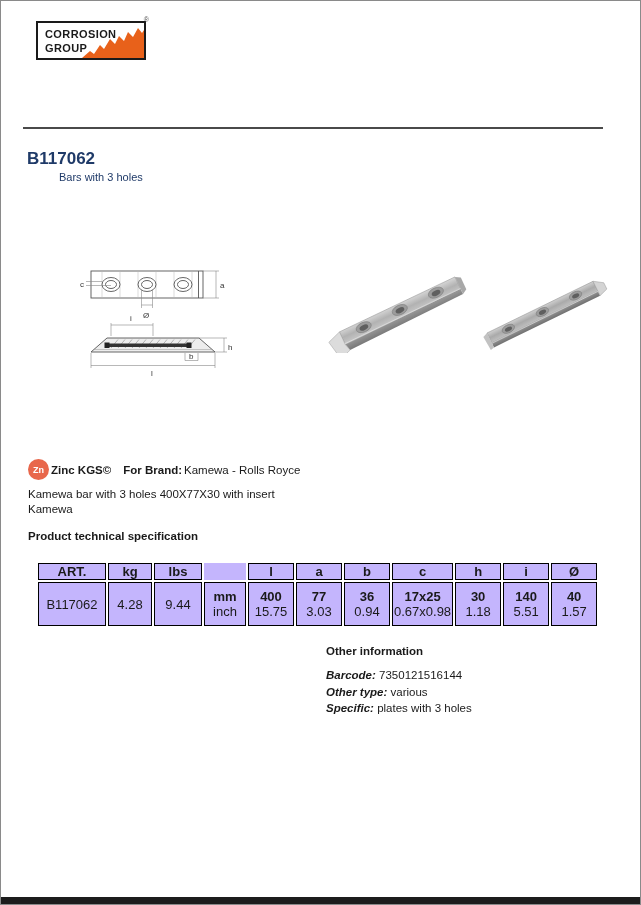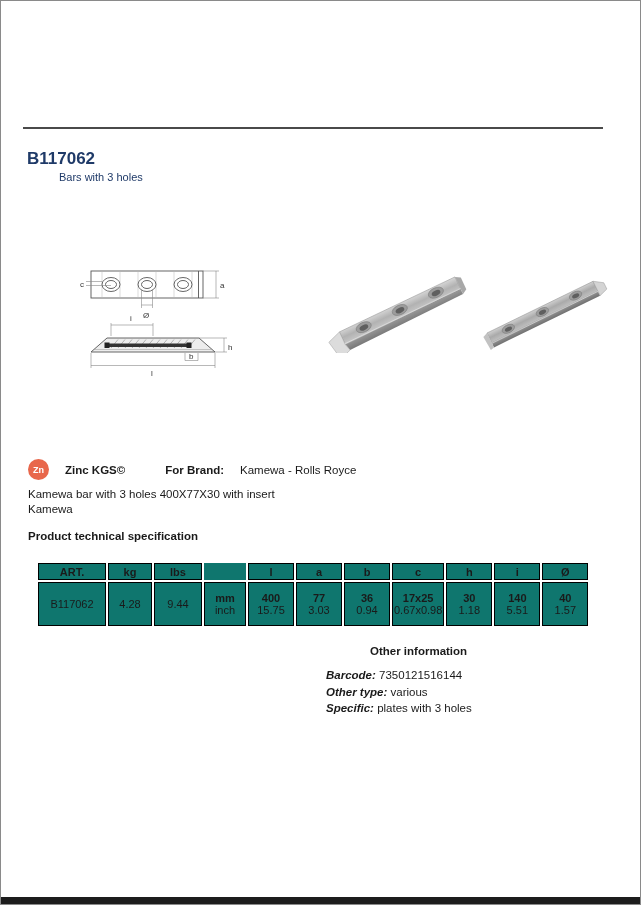--- a/index.html
+++ b/index.html
@@ -28,58 +28,68 @@
   .title { position:absolute; left:26px; top:148px; color:#1f3a68; }
   .title .art { font-size:17px; font-weight:bold; }
   .title .sub { font-size:11px; margin-top:2px;padding-left:32px; }
   
   .drawing { position:absolute; left:78px; top:256px; }
   .drawing text { font-family:"Liberation Sans", sans-serif; font-size:8px; fill:#333; }
   
   .photo1 { position:absolute; left:320px; top:260px; }
   .photo2 { position:absolute; left:470px; top:270px; }
   
-  .mat-row { position:absolute; left:27px; top:458px; display:flex; align-items:center; gap:16px;
+  .mat-row { position:absolute; left:27px; top:458px; display:flex; align-items:center; gap:2px;
     font-size:11.5px; color:#1a1a1a; }
   .zn-badge { width:21px; height:21px; border-radius:50%; background:#e8674b; color:#fff;
     font-size:9px; font-weight:bold; display:flex; align-items:center; justify-content:center; }
   .mat-row .b { font-weight:bold; }
   .mat-row .gap { width:8px; }
   .descr { position:absolute; left:27px; top:486px; width:320px; font-size:11.5px;
     color:#1a1a1a; line-height:15px; }
   .spec-head { position:absolute; left:27px; top:529px; font-size:11.5px; font-weight:bold; color:#1a1a1a; }
   
   .spec-table { position:absolute; left:35px; top:560px; border-collapse:separate; border-spacing:2px; }
   .spec-table th, .spec-table td {
     border:1px solid #000; text-align:center; vertical-align:middle;
-    font-size:11px; color:#1a1a1a; background:#0f766e; padding:0 1px; white-space:nowrap;
+    font-size:13px; color:#1a1a1a; background:#c4b5fd; padding:0 1px; white-space:nowrap;
   }
   .spec-table th { font-weight:bold; height:17px; }
   .spec-table td { height:44px; }
   .spec-table .noborder { border:none; }
   .spec-table .c-art{width:68px} .spec-table .c-kg{width:44px} .spec-table .c-lbs{width:48px}
   .spec-table .c-unit{width:42px} .spec-table .c-dim{width:46px}
   .two-line { display:flex; flex-direction:column; align-items:center; justify-content:center; }
   .mmv { font-weight:bold; }
   .inv { font-weight:normal; }
   
   .other { position:absolute; left:325px; top:644px; font-size:11.5px; color:#1a1a1a; }
-  .other .head { font-weight:bold; margin-bottom:12px;margin-left:44px; }
+  .other .head { font-weight:bold; margin-bottom:12px; }
   .other .row { margin-bottom:4.5px; }
   .other .lbl { font-weight:bold;font-style:italic; }
   
   .footer-text { position:absolute; left:0; top:879px; width:100%; text-align:center;
     font-size:11px; color:#1a1a1a; }
   .bottom-bar { position:absolute; left:0; bottom:0; width:100%; height:7px; background:#1c1c1c; }
 </style>
 </head>
 <body>
 
 <div class="page">
 
+  <div class="cg-logo">
+    <div class="cg-text">
+      <div>CORROSION</div>
+      <div>GROUP</div>
+    </div>
+    <svg class="cg-mountain" viewBox="0 0 62 33">
+      <polygon points="0,33 8,26 12,29 18,20 22,24 28,14 33,19 37,11 42,16 46,7 51,12 56,3 60,8 62,5 62,33" fill="#e8611a"></polygon>
+    </svg>
+    <div class="cg-reg">®</div>
+  </div>
 
 
   <div class="rule"></div>
 
   <div class="title">
     <div class="art">B117062</div>
     <div class="sub">Bars with 3 holes</div>
   </div>
 
   <svg class="drawing" width="165" height="122" viewBox="0 0 165 122">

